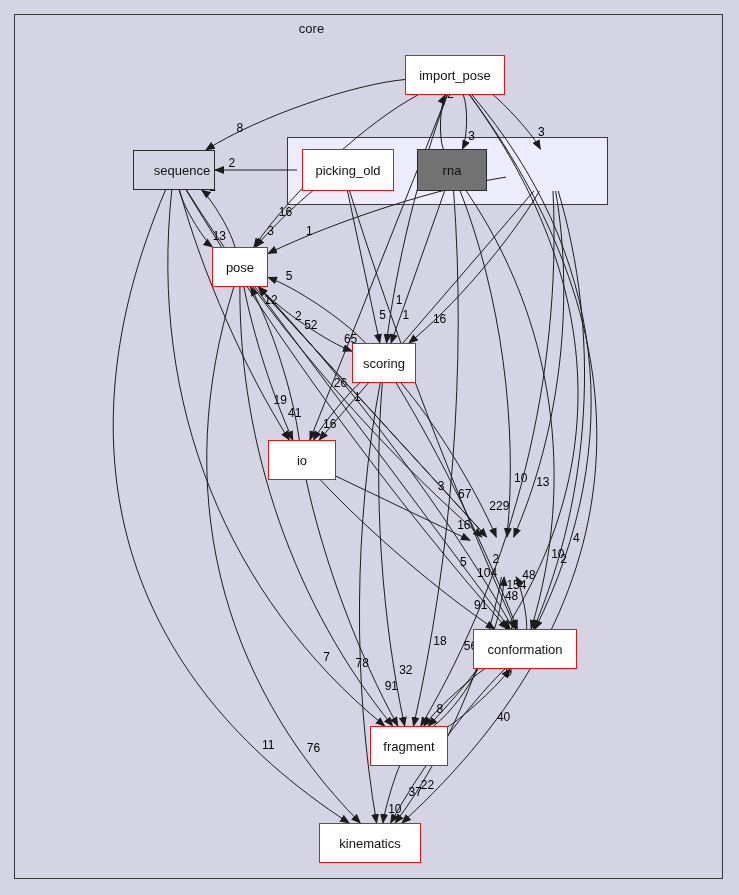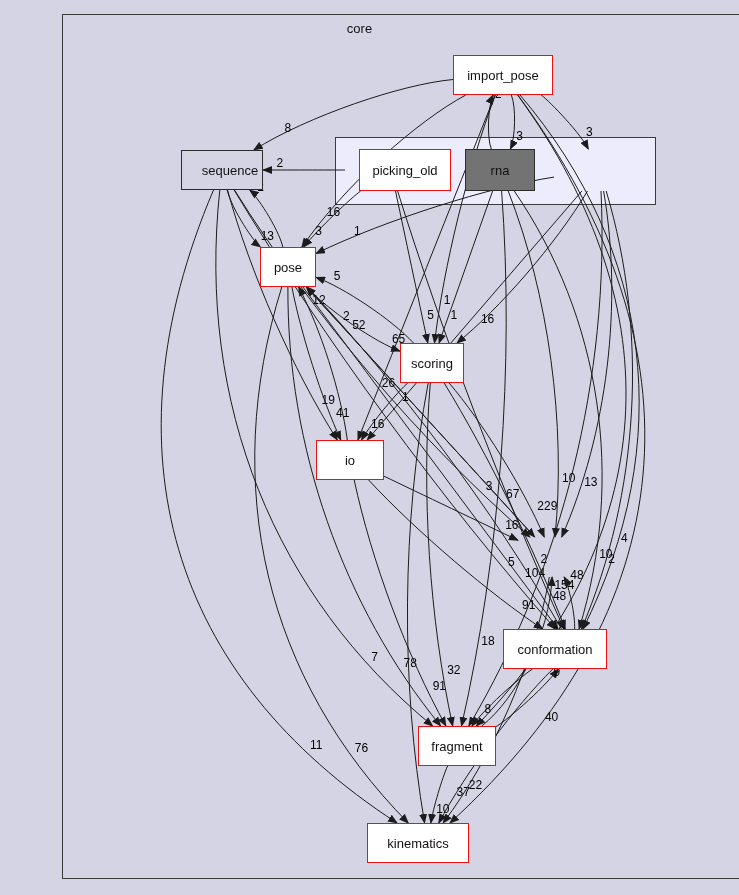--- a/index.html
+++ b/index.html
@@ -2,21 +2,21 @@
 <html style="--canvas: #d4d4e4; --cluster: #ececfc; --red: #ee1111; --dark: #2b2b2b; --edge: #1c1c1c;"><head>
 <meta charset="utf-8">
 <style>
   html,body{margin:0;padding:0;}
   body{
     width:739px;height:895px;
     background:var(--canvas,#d4d4e4);
     font-family:"Liberation Sans", sans-serif;
     position:relative;overflow:hidden;
   }
-  #stage{position:relative;width:623px;height:895px;margin-left:48px;}
+  #stage{position:relative;width:623px;height:895px;}
   .frame{
     position:absolute;left:14px;top:14px;width:709px;height:865px;
     border:1px solid #3a3a3a;box-sizing:border-box;background:transparent;
   }
   .graph-title{
     position:absolute;left:0;right:0;top:21px;text-align:center;
     font-size:13px;color:#111;
   }
   .cluster{
     position:absolute;left:287px;top:137px;width:321px;height:68px;
@@ -158,21 +158,21 @@
       <path d="M 469.8,95.0 C 660.4,353.5 635.4,609.5 401.9,823.0" class="edge" marker-end="url(#arrowhead)"></path>
       <text x="496.9" y="721.2" class="edge-label">40</text>
       <path d="M 165.5,190.0 C 54.2,452.0 122.9,676.3 349.1,823.0" class="edge" marker-end="url(#arrowhead)"></path>
       <text x="262.0" y="748.9" class="edge-label">11</text>
       <path d="M 501.4,577.0 C 486.2,662.3 444.5,757.7 395.1,823.0" class="edge" marker-end="url(#arrowhead)"></path>
       <text x="420.8" y="788.7" class="edge-label">22</text>
     </svg>
 
   <div class="node red" style="left:405px;top:55px;width:100px;height:40px">import_pose</div>
   <div class="node dim" style="left:133px;top:150px;width:82px;height:40px">sequence</div>
-  <div class="node red" style="left:311px;top:149px;width:92px;height:42px">picking_old</div>
+  <div class="node red" style="left:302px;top:149px;width:92px;height:42px">picking_old</div>
   <div class="node dark" style="left:417px;top:149px;width:70px;height:42px">rna</div>
   <div class="node red" style="left:212px;top:247px;width:56px;height:40px">pose</div>
   <div class="node red" style="left:352px;top:343px;width:64px;height:40px">scoring</div>
   <div class="node red" style="left:268px;top:440px;width:68px;height:40px">io</div>
-  <div class="node red" style="left:455px;top:629px;width:104px;height:40px">conformation</div>
+  <div class="node red" style="left:473px;top:629px;width:104px;height:40px">conformation</div>
   <div class="node red" style="left:370px;top:726px;width:78px;height:40px">fragment</div>
   <div class="node red" style="left:319px;top:823px;width:102px;height:40px">kinematics</div>
 </div>
 
 </body></html>

